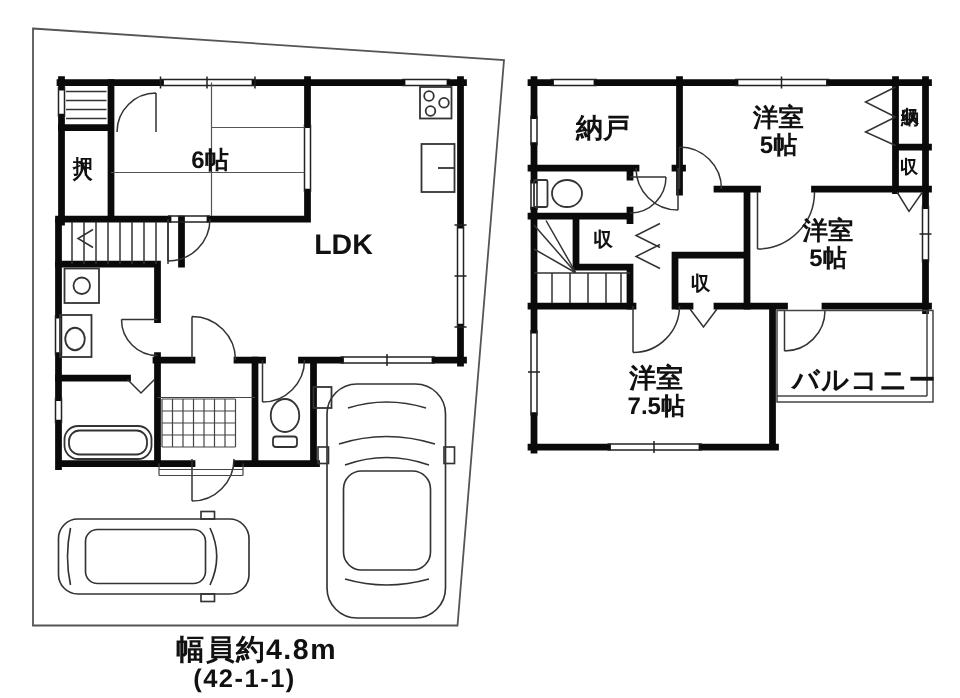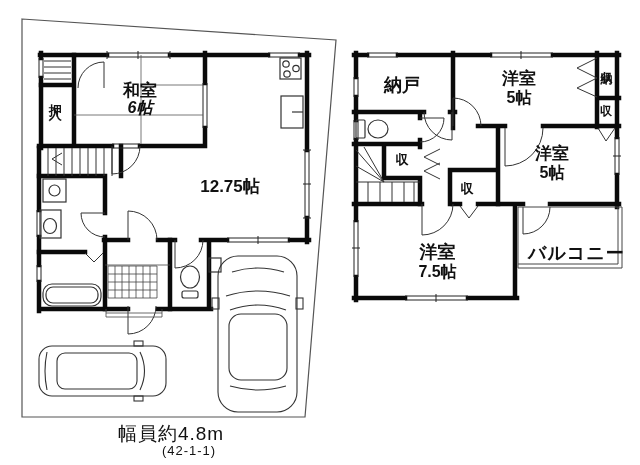--- a/index.html
+++ b/index.html
@@ -1,21 +1,21 @@
 <!DOCTYPE html>
 <html><head>
 <meta charset="utf-8">
 <style>
   html,body{margin:0;padding:0;background:#fff;}
   #plan-wrap{position:relative;width:640px;height:465px;background:#fff;overflow:hidden;
     font-family:"Liberation Sans","DejaVu Sans",sans-serif;color:#111;}
   #plan-svg{position:absolute;left:0;top:0;}
   .lbl{position:absolute;color:#111;font-weight:600;text-align:center;line-height:1.05;white-space:nowrap;}
   .vert{writing-mode:vertical-rl;text-orientation:upright;letter-spacing:2px;}
-  .cap{font-weight:400;letter-spacing:1px;}
+  .cap{font-weight:700;letter-spacing:1px;}
 </style>
 </head>
 <body>
 
 <div id="plan-wrap">
 <svg id="plan-svg" width="640" height="465" viewBox="0 0 640 465">
   <rect x="0" y="0" width="640" height="465" fill="#ffffff"></rect>
 
   <g stroke="#555" stroke-width="1.2" fill="none">
     <polygon points="22,19 336,40 305,417 22,417"></polygon>
@@ -169,27 +169,26 @@
   <g stroke="#333" stroke-width="1.2" fill="none">
     <rect x="356" y="120" width="9" height="18" rx="1"></rect>
     <ellipse cx="378" cy="129" rx="10" ry="9"></ellipse>
   </g>
 
   <g stroke="#444" stroke-width="1" fill="none">
     <path d="M518,207 H622 V268 H518 Z M518,264 H618 M618,207 V264"></path>
   </g>
 </svg>
 
-  <div class="lbl" style="left:106px;top:82px;width:68px;font-size:17px;">和室</div>
-  <div class="lbl" style="left:106px;top:100px;width:68px;font-size:16px;font-style:italic;">6帖</div>
+  <div class="lbl" style="left:106px;top:100px;width:68px;font-size:16px;">6帖</div>
   <div class="lbl vert" style="left:48px;top:94px;font-size:13px;">押入</div>
-  <div class="lbl" style="left:188px;top:178px;width:84px;font-size:17px;">12.75帖</div>
+  <div class="lbl" style="left:193px;top:154px;width:72px;font-size:19px;">LDK</div>
 
   <div class="lbl cap" style="left:71px;top:424px;width:200px;font-size:19px;">幅員約4.8m</div>
-  <div class="lbl cap" style="left:89px;top:444px;width:200px;font-size:13px;">(42-1-1)</div>
+  <div class="lbl cap" style="left:63px;top:444px;width:200px;font-size:17px;">(42-1-1)</div>
 
   <div class="lbl" style="left:374px;top:76px;width:56px;font-size:18px;">納戸</div>
   <div class="lbl" style="left:489px;top:70px;width:60px;font-size:17px;">洋室</div>
   <div class="lbl" style="left:489px;top:90px;width:60px;font-size:16px;">5帖</div>
   <div class="lbl vert" style="left:600px;top:61px;font-size:12px;">収納</div>
   <div class="lbl" style="left:596px;top:105px;width:20px;font-size:12px;">収</div>
   <div class="lbl" style="left:522px;top:145px;width:60px;font-size:17px;">洋室</div>
   <div class="lbl" style="left:522px;top:165px;width:60px;font-size:16px;">5帖</div>
   <div class="lbl" style="left:456px;top:182px;width:22px;font-size:13px;">収</div>
   <div class="lbl" style="left:391px;top:153px;width:22px;font-size:13px;">収</div>

